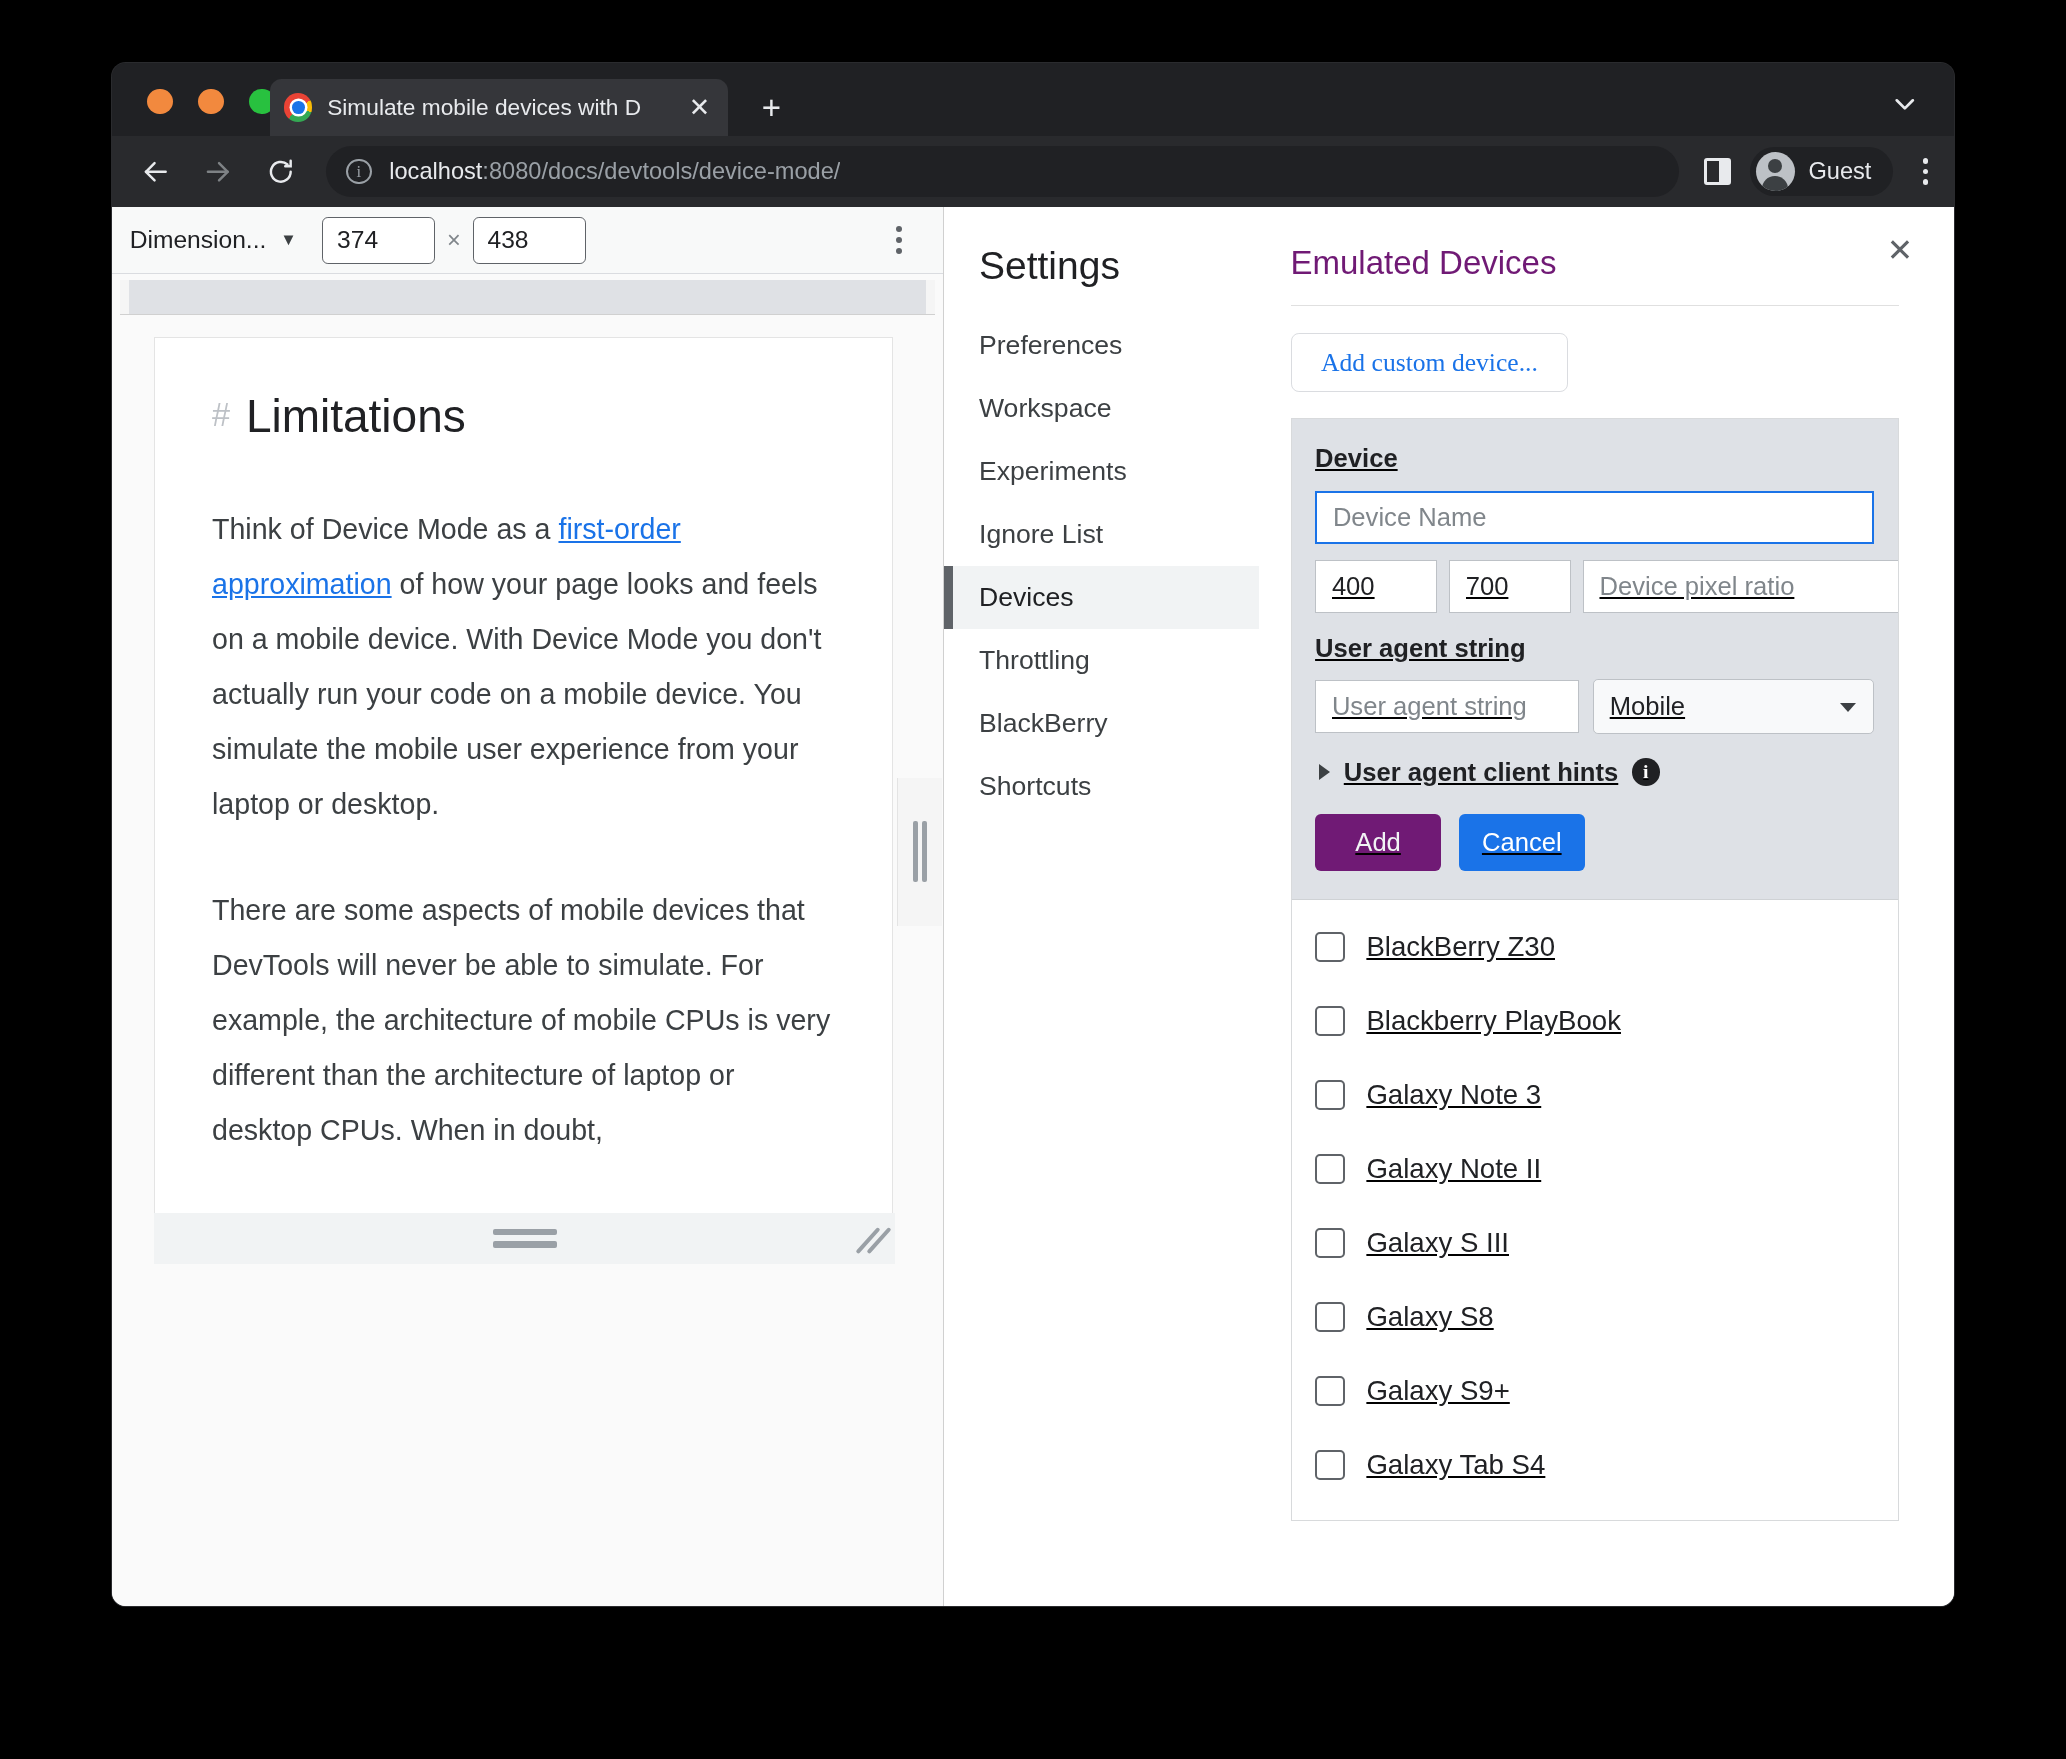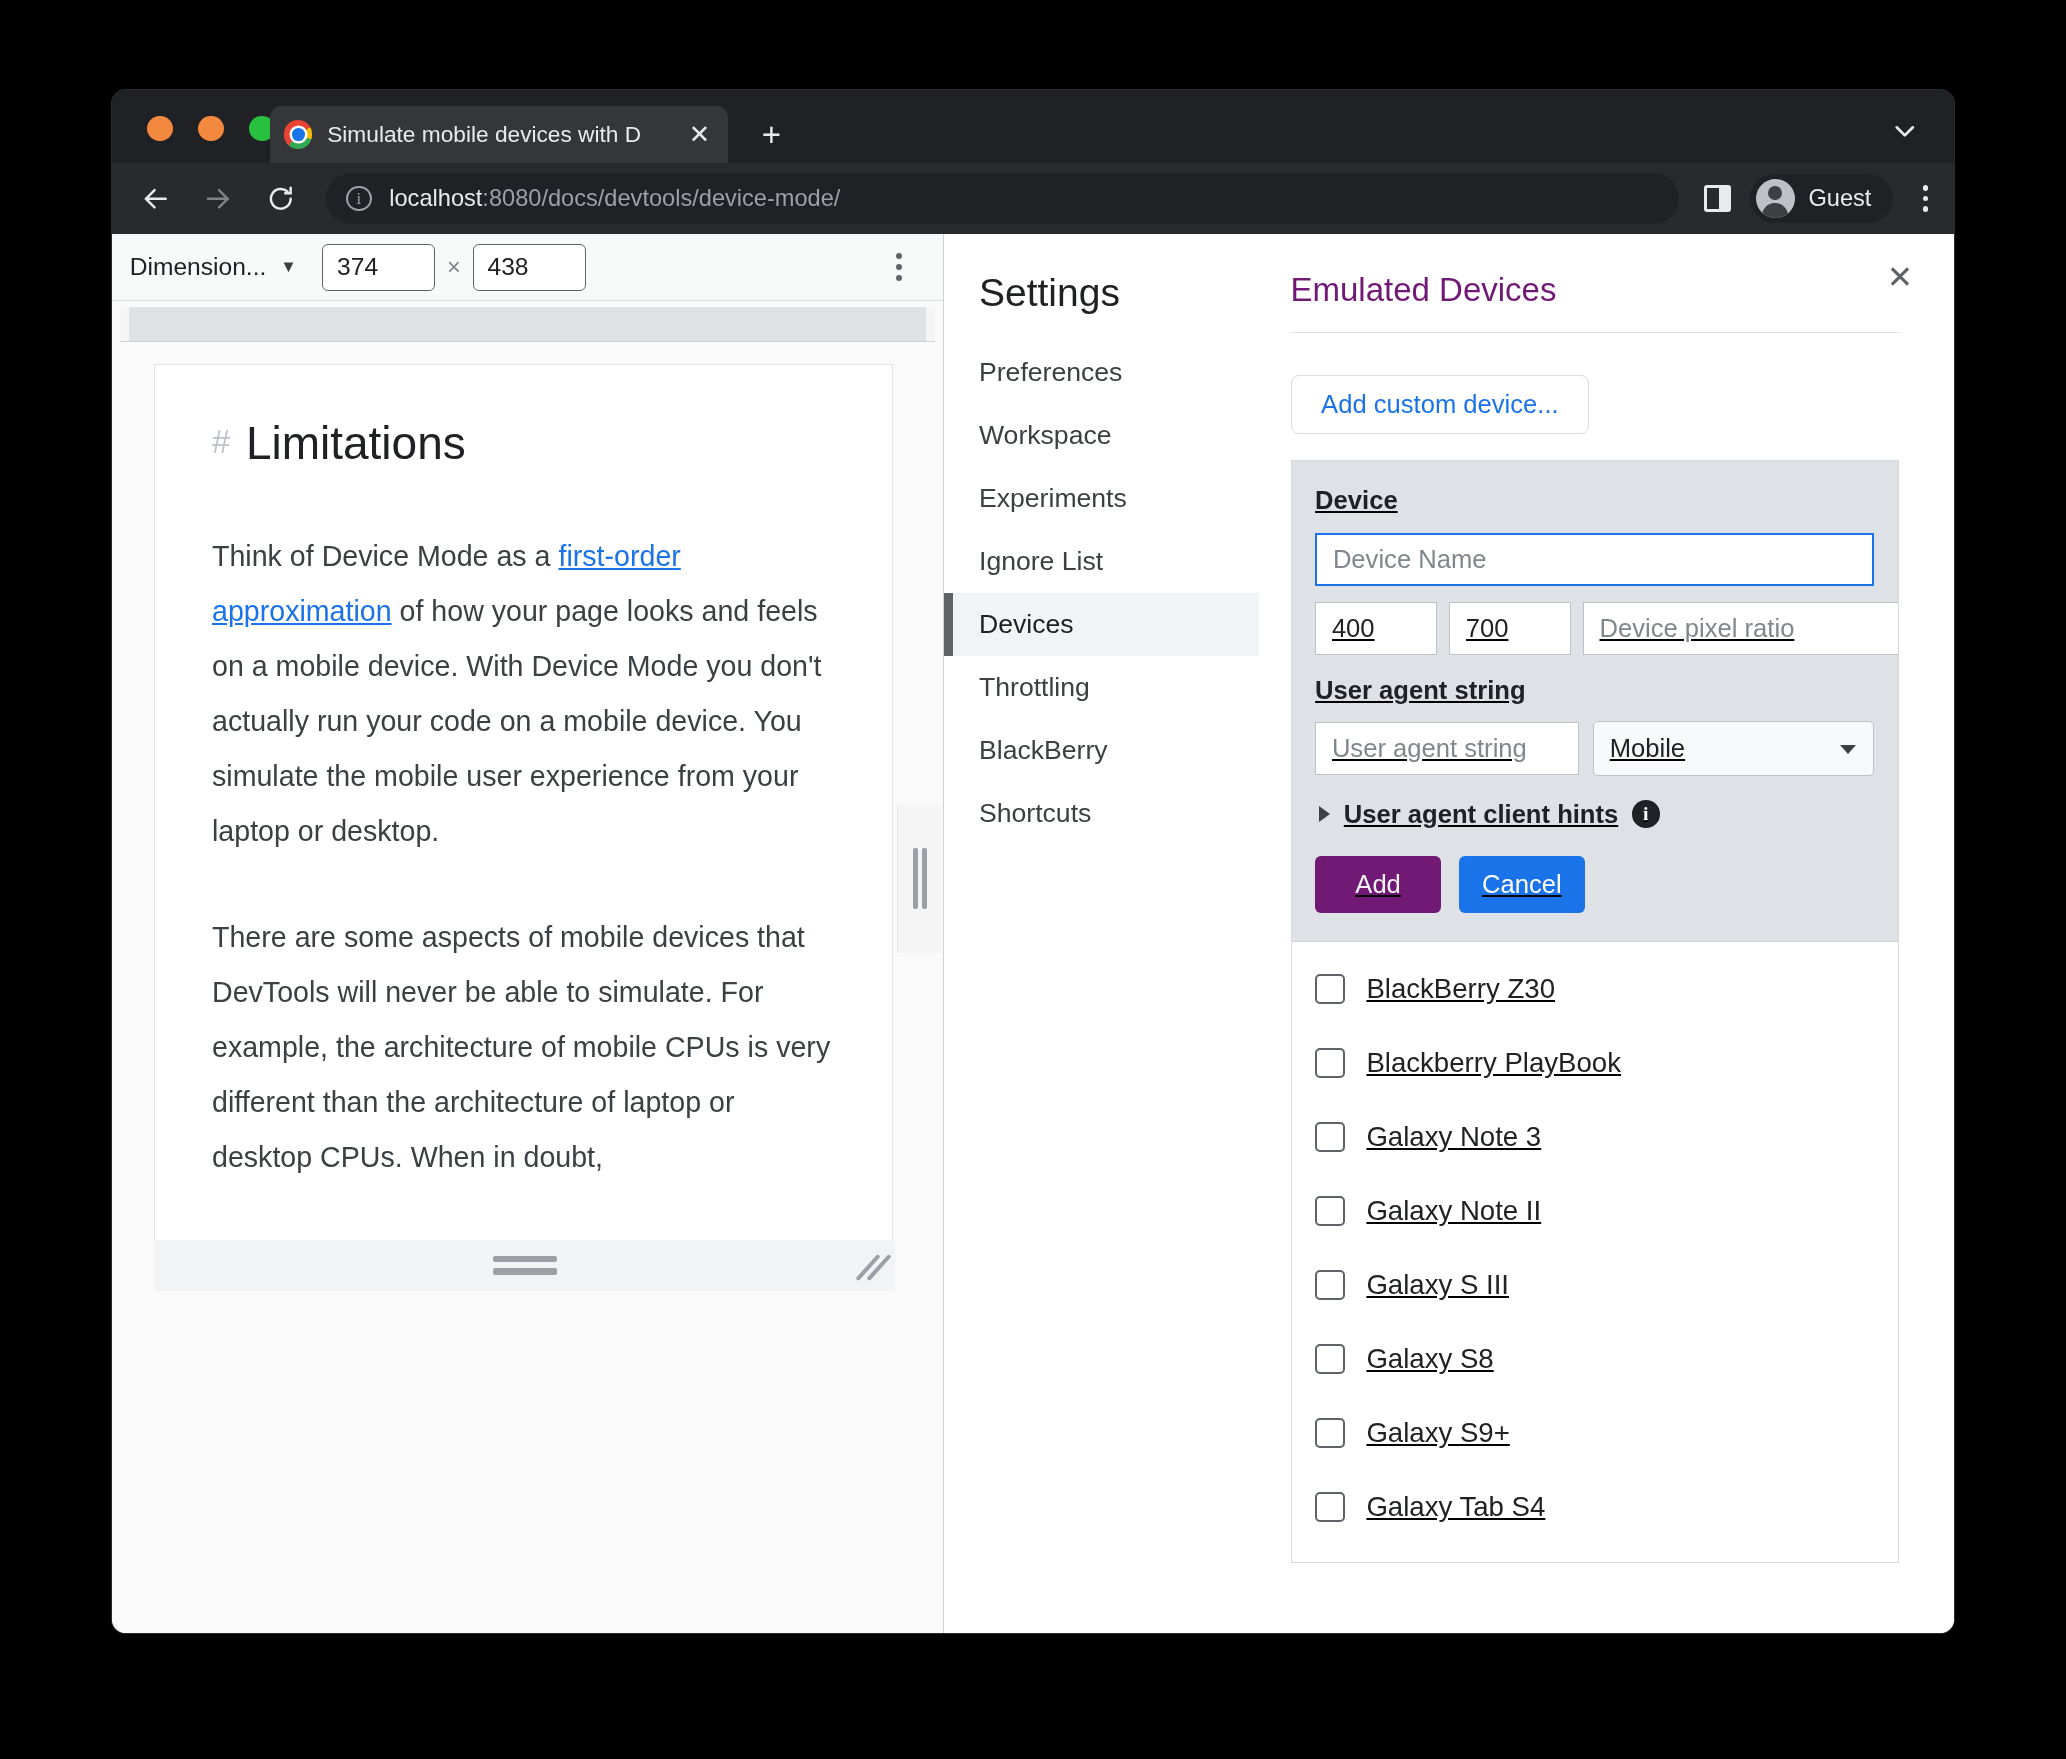--- a/index.html
+++ b/index.html
@@ -6,21 +6,21 @@
   html, body {
     width: 2067px; height: 1759px;
     background: #000;
     font-family: "Liberation Sans", sans-serif;
     overflow: hidden;
   }
 
   
   .window {
     position: absolute;
-    left: 112px; top: 90px;
+    left: 112px; top: 63px;
     width: 1842px; height: 1543px;
     background: #202124;
     border-radius: 13.8px;
     overflow: hidden;
     box-shadow: 0 0 0 1px #2a2b2e;
   }
 
   
   .tabstrip {
     position: relative;
@@ -309,26 +309,26 @@
     display: flex; align-items: center; justify-content: center;
     color: #5f6368; font-size: 31.5px; line-height: 1;
   }
   .set-h {
     font-size: 33px; font-weight: 400; color: #701a75;
     padding-bottom: 23px;
     border-bottom: 1px solid #e0e0e0;
     margin-right: 0;
   }
   .add-custom {
-    margin-top: 42px;
+    margin-top: 27px;
     height: 59px; padding: 0 29.6px;
     border: 1px solid #dadce0; border-radius: 7.9px;
     background: #fff;
     color: #1a73e8; font-size: 25.6px; font-weight: 500;
-    font-family: Liberation Sans, sans-serif;
+    font-family: Liberation Serif, serif;
   }
 
   .dev-panel {
     margin-top: 25.6px;
     border: 1px solid #d8dadc;
     background: #fff;
     max-height: 1118px;
     overflow: hidden;
     text-decoration: underline;
   }

